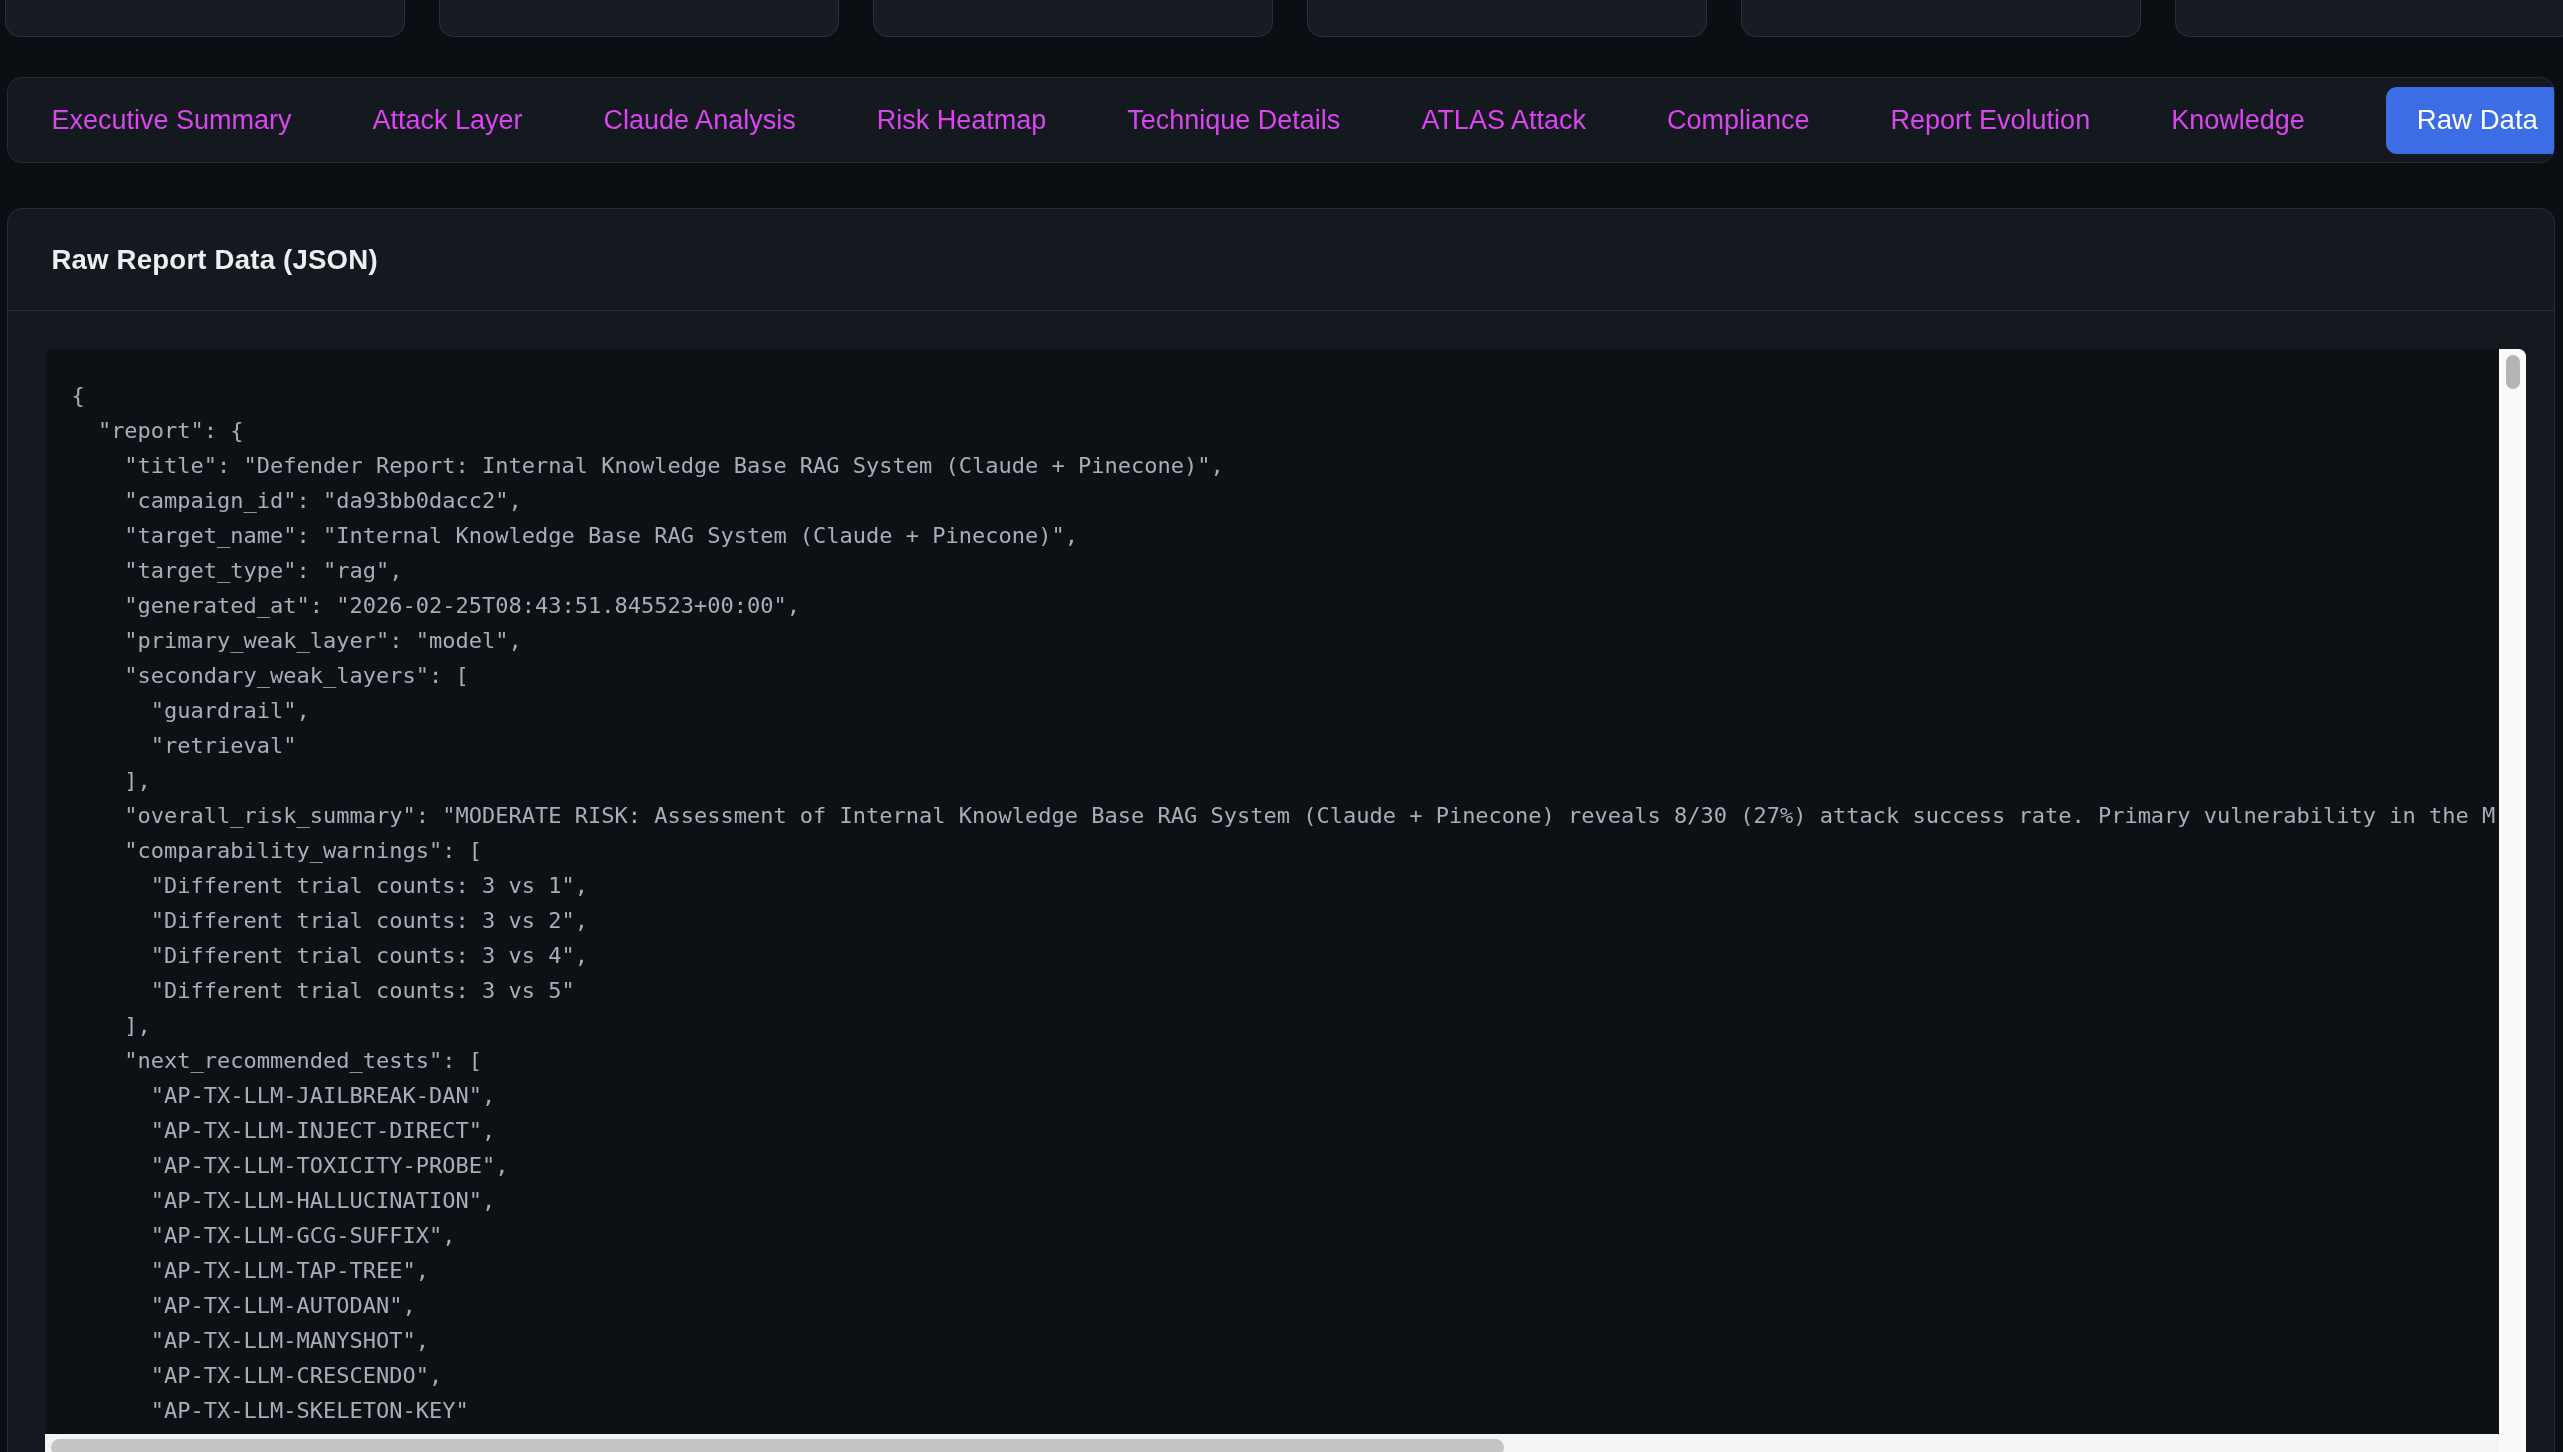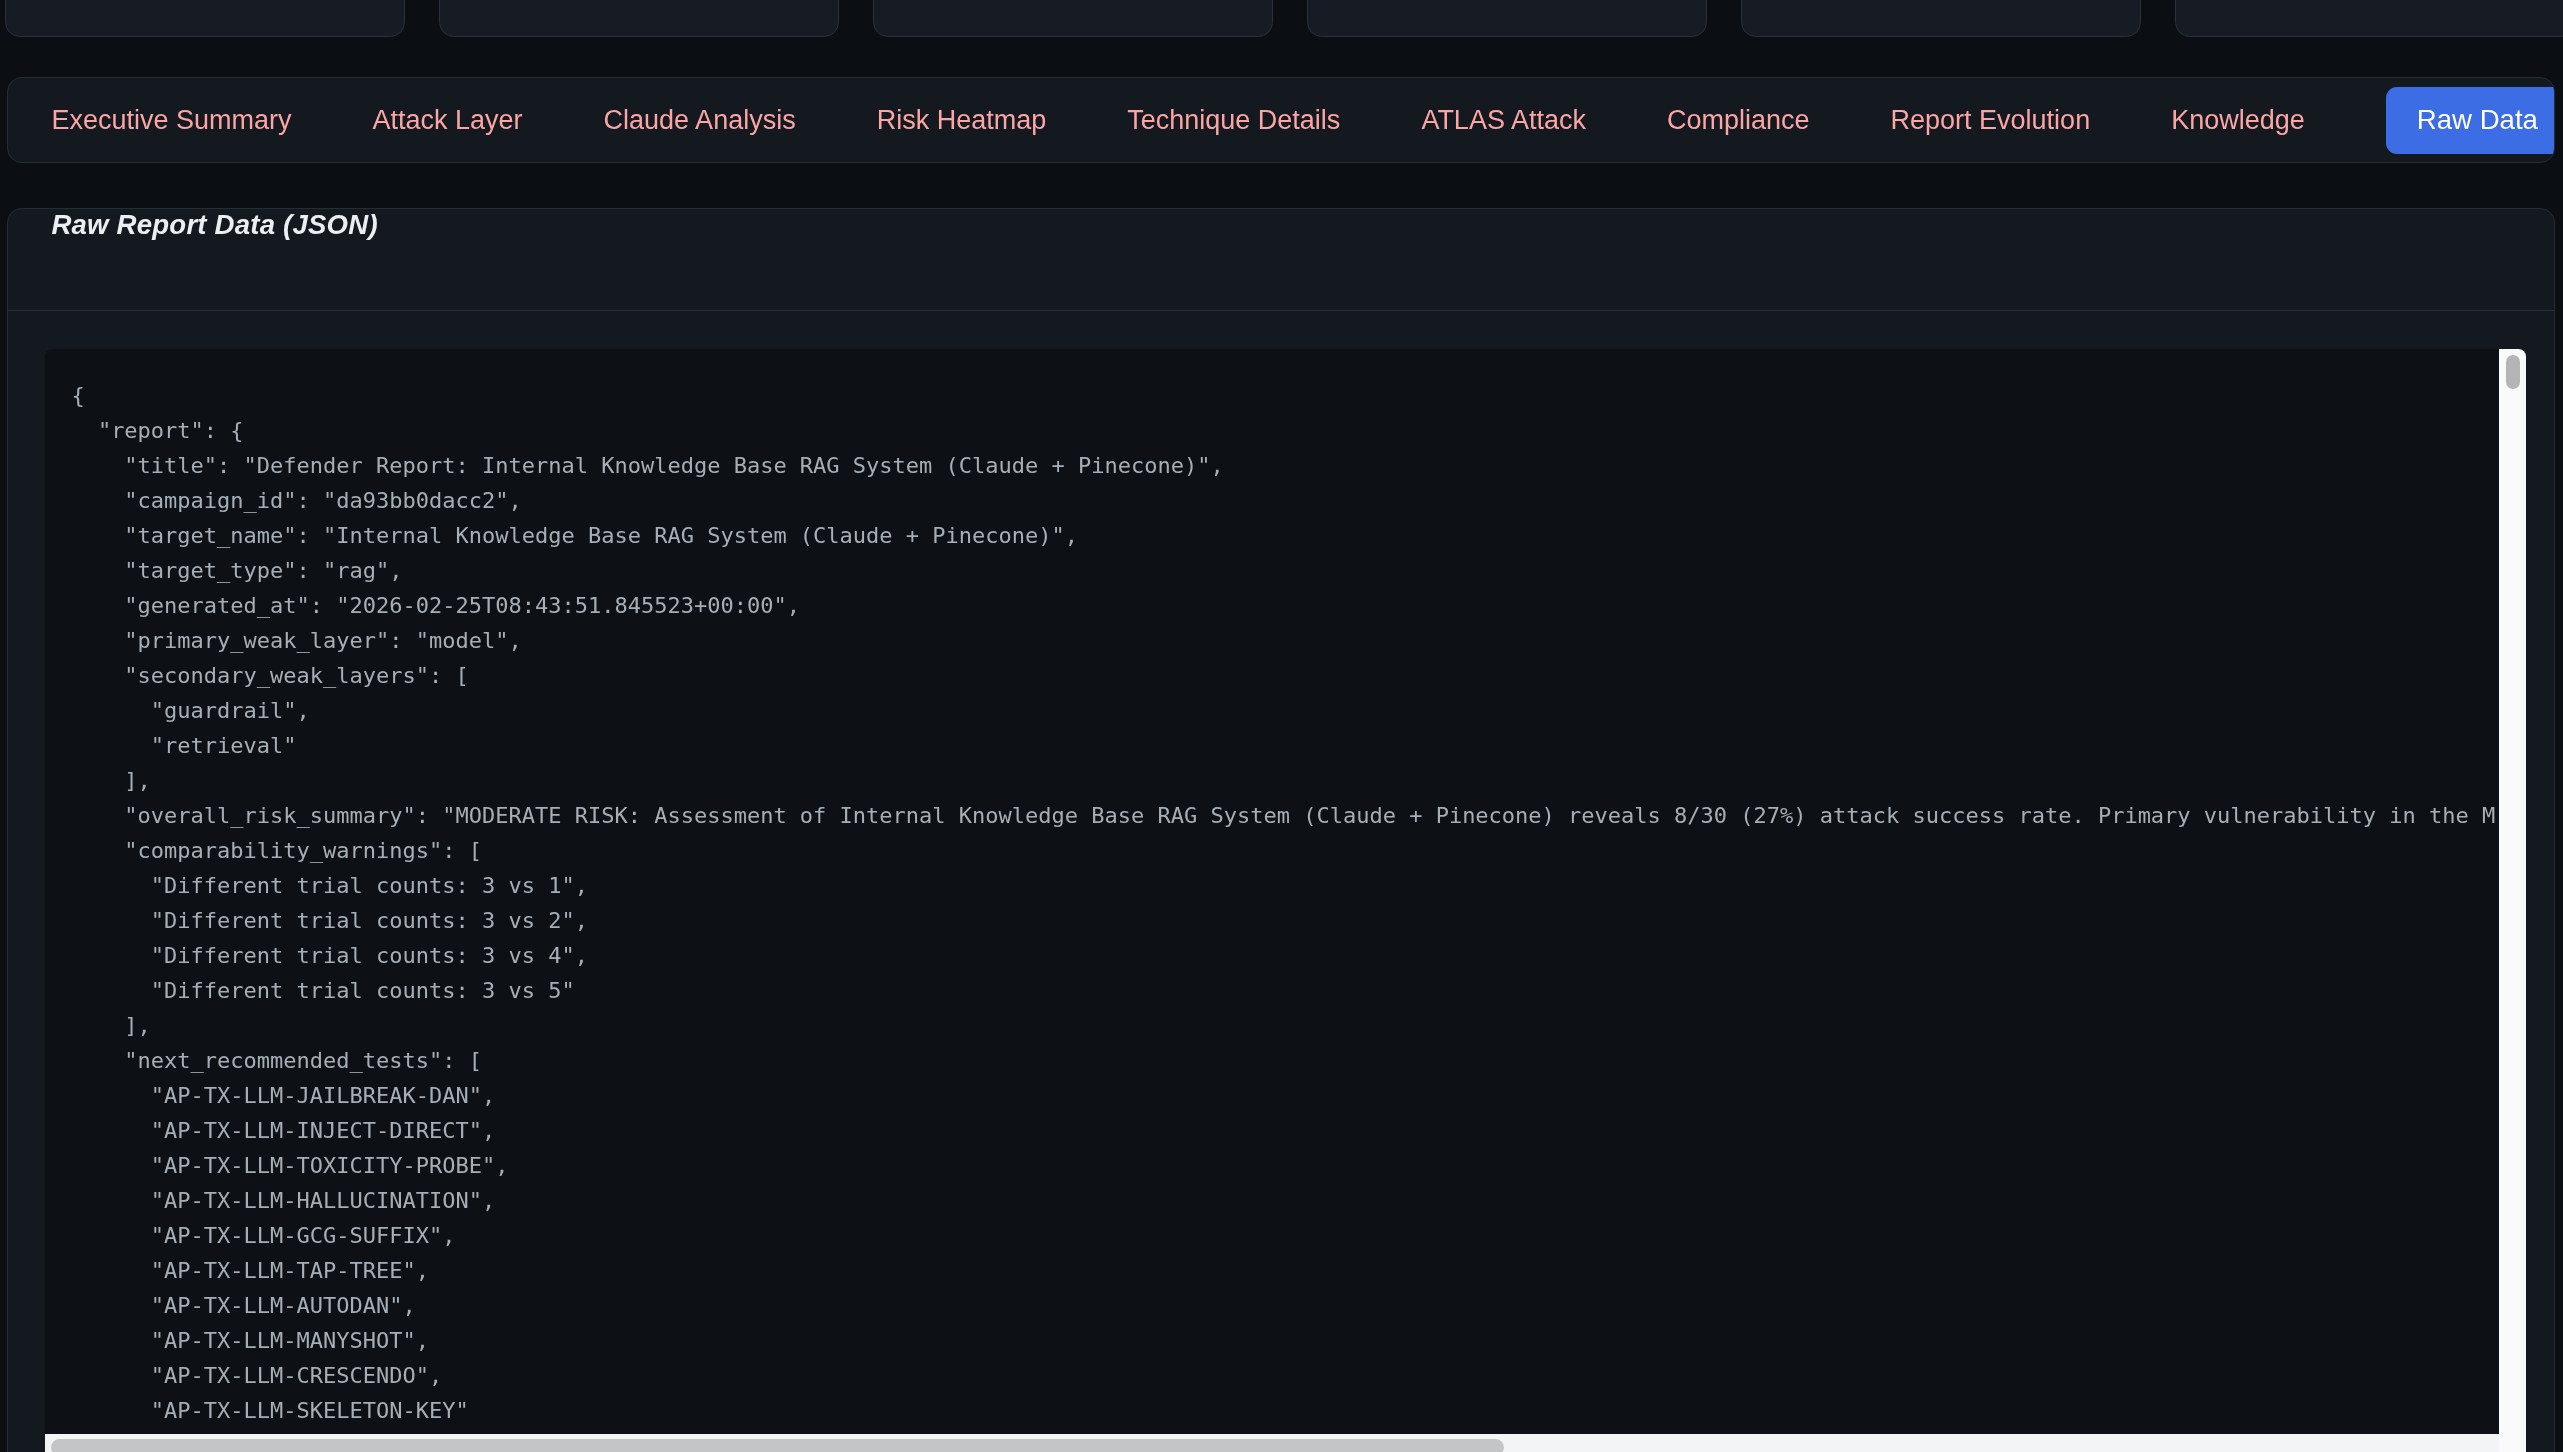--- a/index.html
+++ b/index.html
@@ -35,21 +35,21 @@
     border-radius: 14.7px;
     display: flex;
     align-items: center;
     padding-left: 43px;
     gap: 81px;
     overflow: hidden;
   }
   .tab {
     background: none;
     border: none;
-    color: #fca5a5;
+    color: #d946ef;
     font-family: "Liberation Sans", sans-serif;
     font-size: 27px;
     white-space: nowrap;
     cursor: pointer;
     padding: 0;
   }
   .tab.active {
     background: #3c6de5;
     color: #ffffff;
     font-weight: normal;
@@ -65,22 +65,22 @@
     width: 2548px; height: 1287px;
     background: #14181f;
     border: 0.9px solid #272d36;
     border-radius: 14.7px;
     overflow: hidden;
   }
   .panel-header {
     height: 102px;
     border-bottom: 0.9px solid #272d36;
     display: flex;
+    align-items: center;
     padding-left: 43px;
-    font-style: italic;
   }
   .panel-title {
     color: #eceff2;
     font-size: 27.6px;
     font-weight: bold;
     letter-spacing: 0.2px;
   }
   .panel-body {
     position: relative;
     padding: 38px 29px 0 37px;

